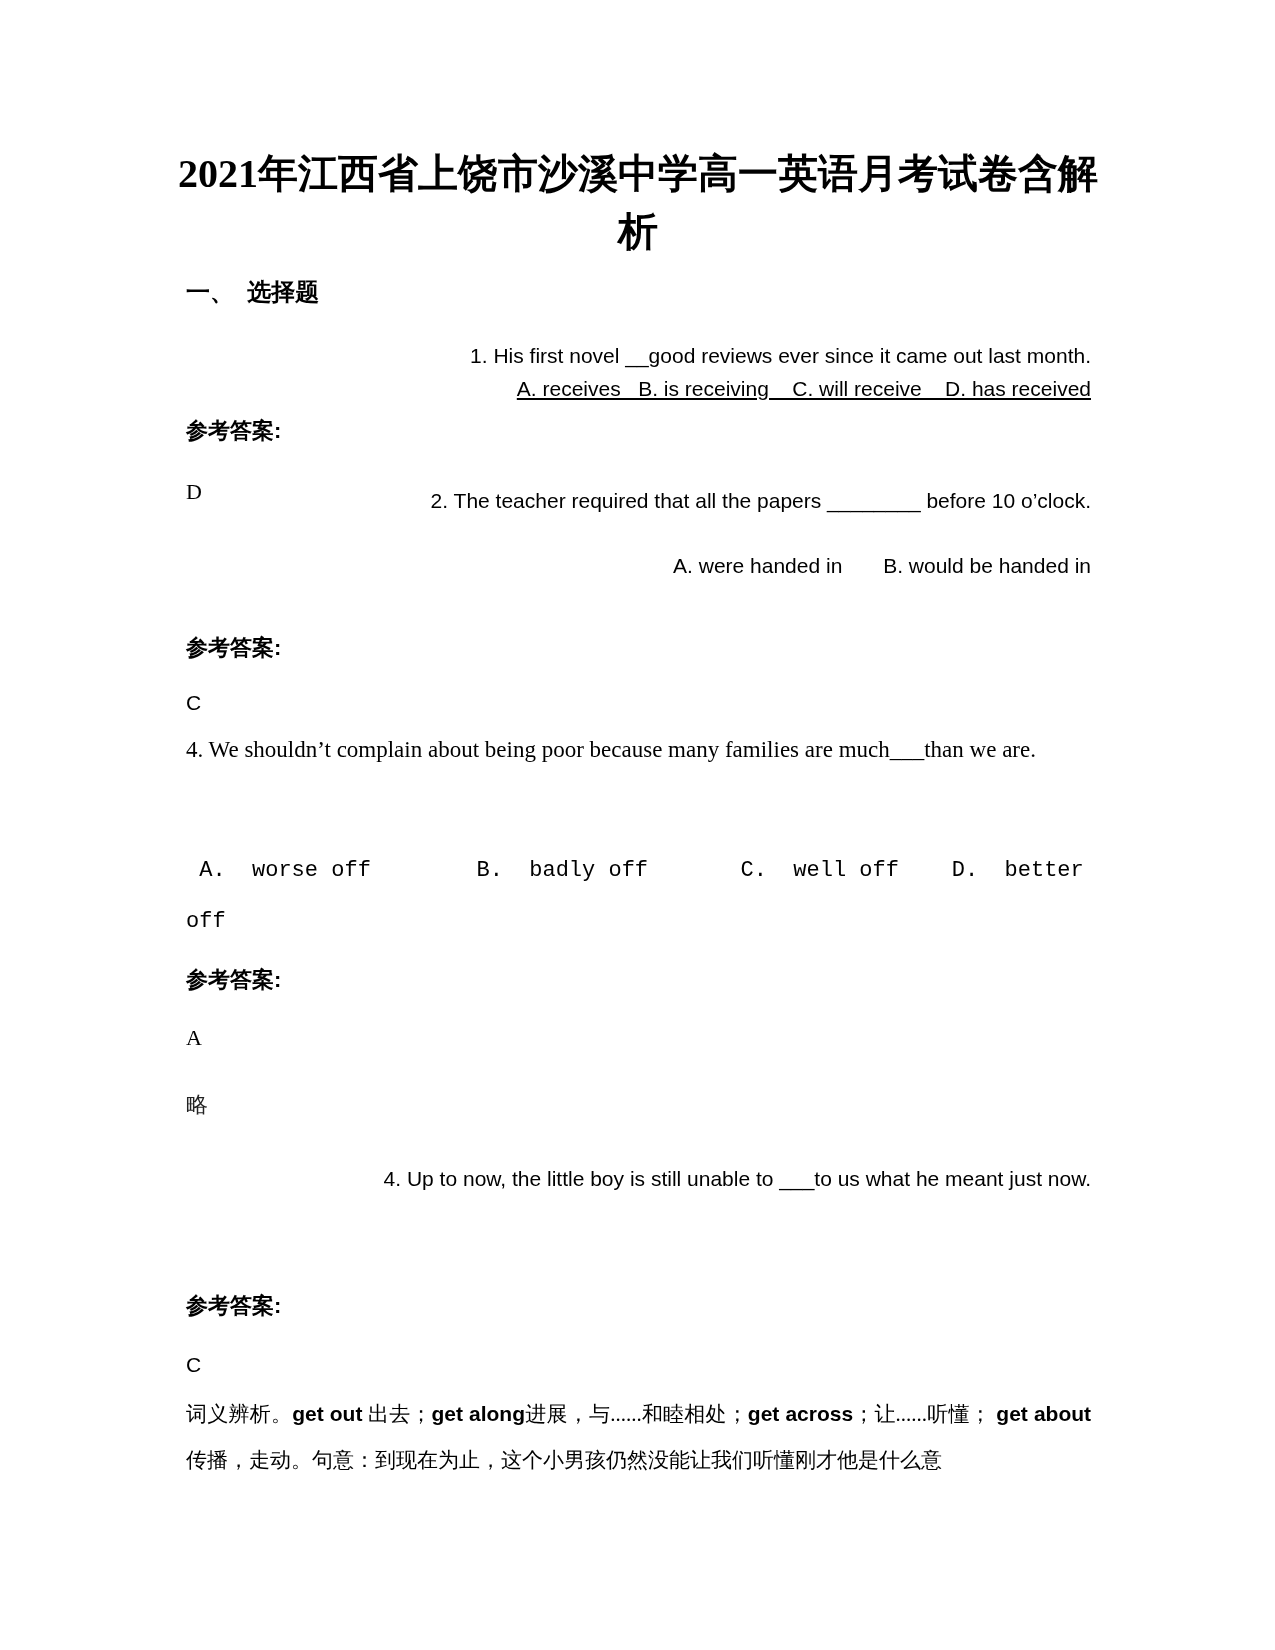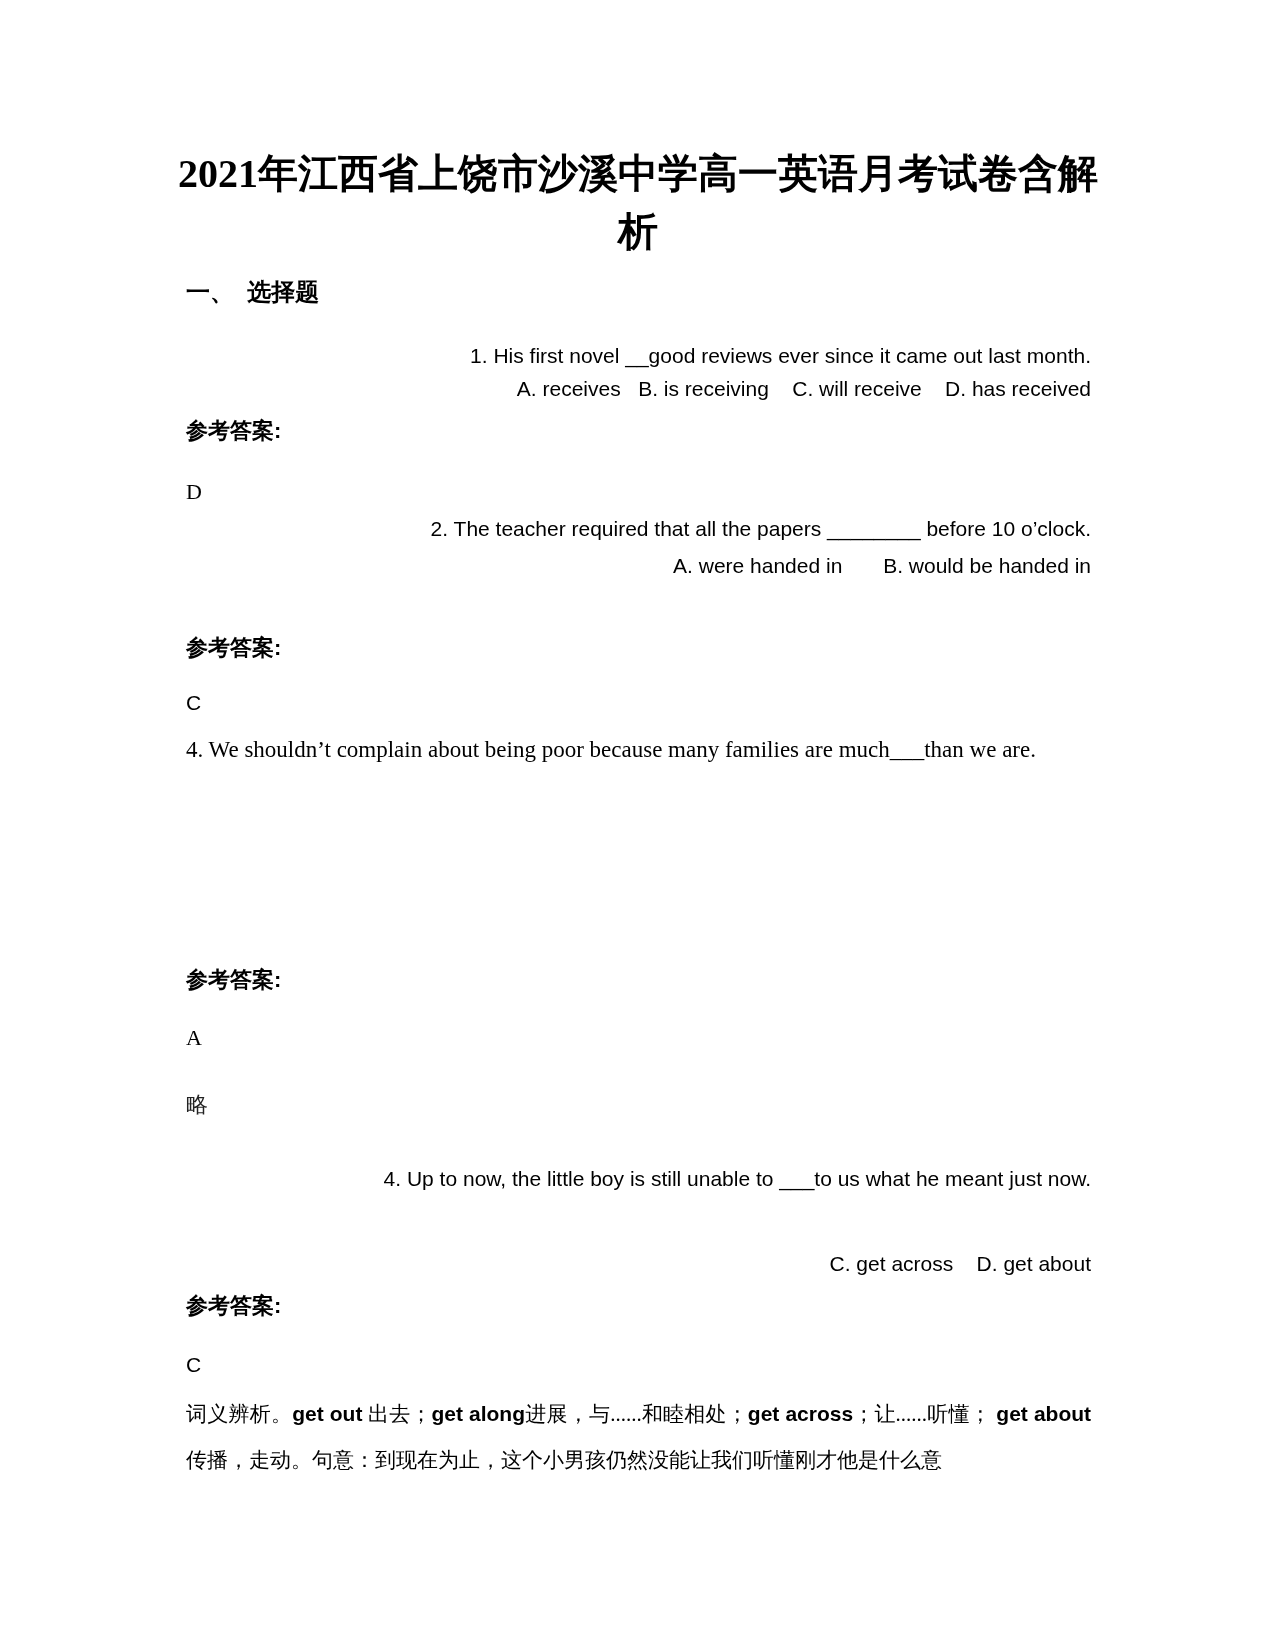--- a/index.html
+++ b/index.html
@@ -86,33 +86,33 @@
 </head>
 <body>
 
 <div class="page">
 
   <div class="blk title">2021年江西省上饶市沙溪中学高一英语月考试卷含解析</div>
 
   <div class="blk heading">一、  选择题</div>
 
   <div class="blk q-sans" style="top:341px;">1. His first novel __good reviews ever since it came out last month.</div>
-  <div class="blk q-sans" style="top:374px; left:207px; width:884px;">A. receives   B. is receiving    C. will receive    D. has received</div>
+  <div class="blk q-sans" style="top:374px; left:207px; width:884px;text-decoration:underline;">A. receives   B. is receiving    C. will receive    D. has received</div>
   <div class="blk ref" style="top:417px;">参考答案:</div>
   <div class="blk ans-serif" style="top:478px;">D</div>
 
-  <div class="blk q-sans" style="top:514px;">2. The teacher required that all the papers ________ before 10 o’clock.</div>
+  <div class="blk q-sans" style="top:486px;">2. The teacher required that all the papers ________ before 10 o’clock.</div>
   <div class="blk q-sans" style="top:551px;">A. were handed in       B. would be handed in</div>
   <div class="blk ref" style="top:634px;">参考答案:</div>
   <div class="blk ans-sans" style="top:689px;">C</div>
 
   <div class="blk q-serif" style="top:727px;">4. We shouldn’t complain about being poor because many families are much___than we are.</div>
+  <div class="blk q-mono" style="top:845px;"> A.  worse off        B.  badly off       C.  well off    D.  better off</div>
   <div class="blk ref" style="top:966px;">参考答案:</div>
   <div class="blk ans-serif" style="top:1024px;">A</div>
   <div class="blk note-serif" style="top:1091px;">略</div>
 
   <div class="blk q-sans" style="top:1164px;">4. Up to now, the little boy is still unable to ___to us what he meant just now.</div>
-  <div class="blk q-sans" style="top:1249px;">C. get across    D. get about</div>
   <div class="blk ref" style="top:1292px;">参考答案:</div>
   <div class="blk ans-sans" style="top:1351px;">C</div>
   <div class="blk expl" style="top:1391px;"><span>词义辨析。</span><span class="en-b">get out</span><span> 出去；</span><span class="en-b">get along</span><span>进展，与......和睦相处；</span><span class="en-b">get across</span><span>；让......听懂； </span><span class="en-b">get about</span><span>传播，走动。句意：到现在为止，这个小男孩仍然没能让我们听懂刚才他是什么意</span></div>
 
 </div>
 
 </body></html>

